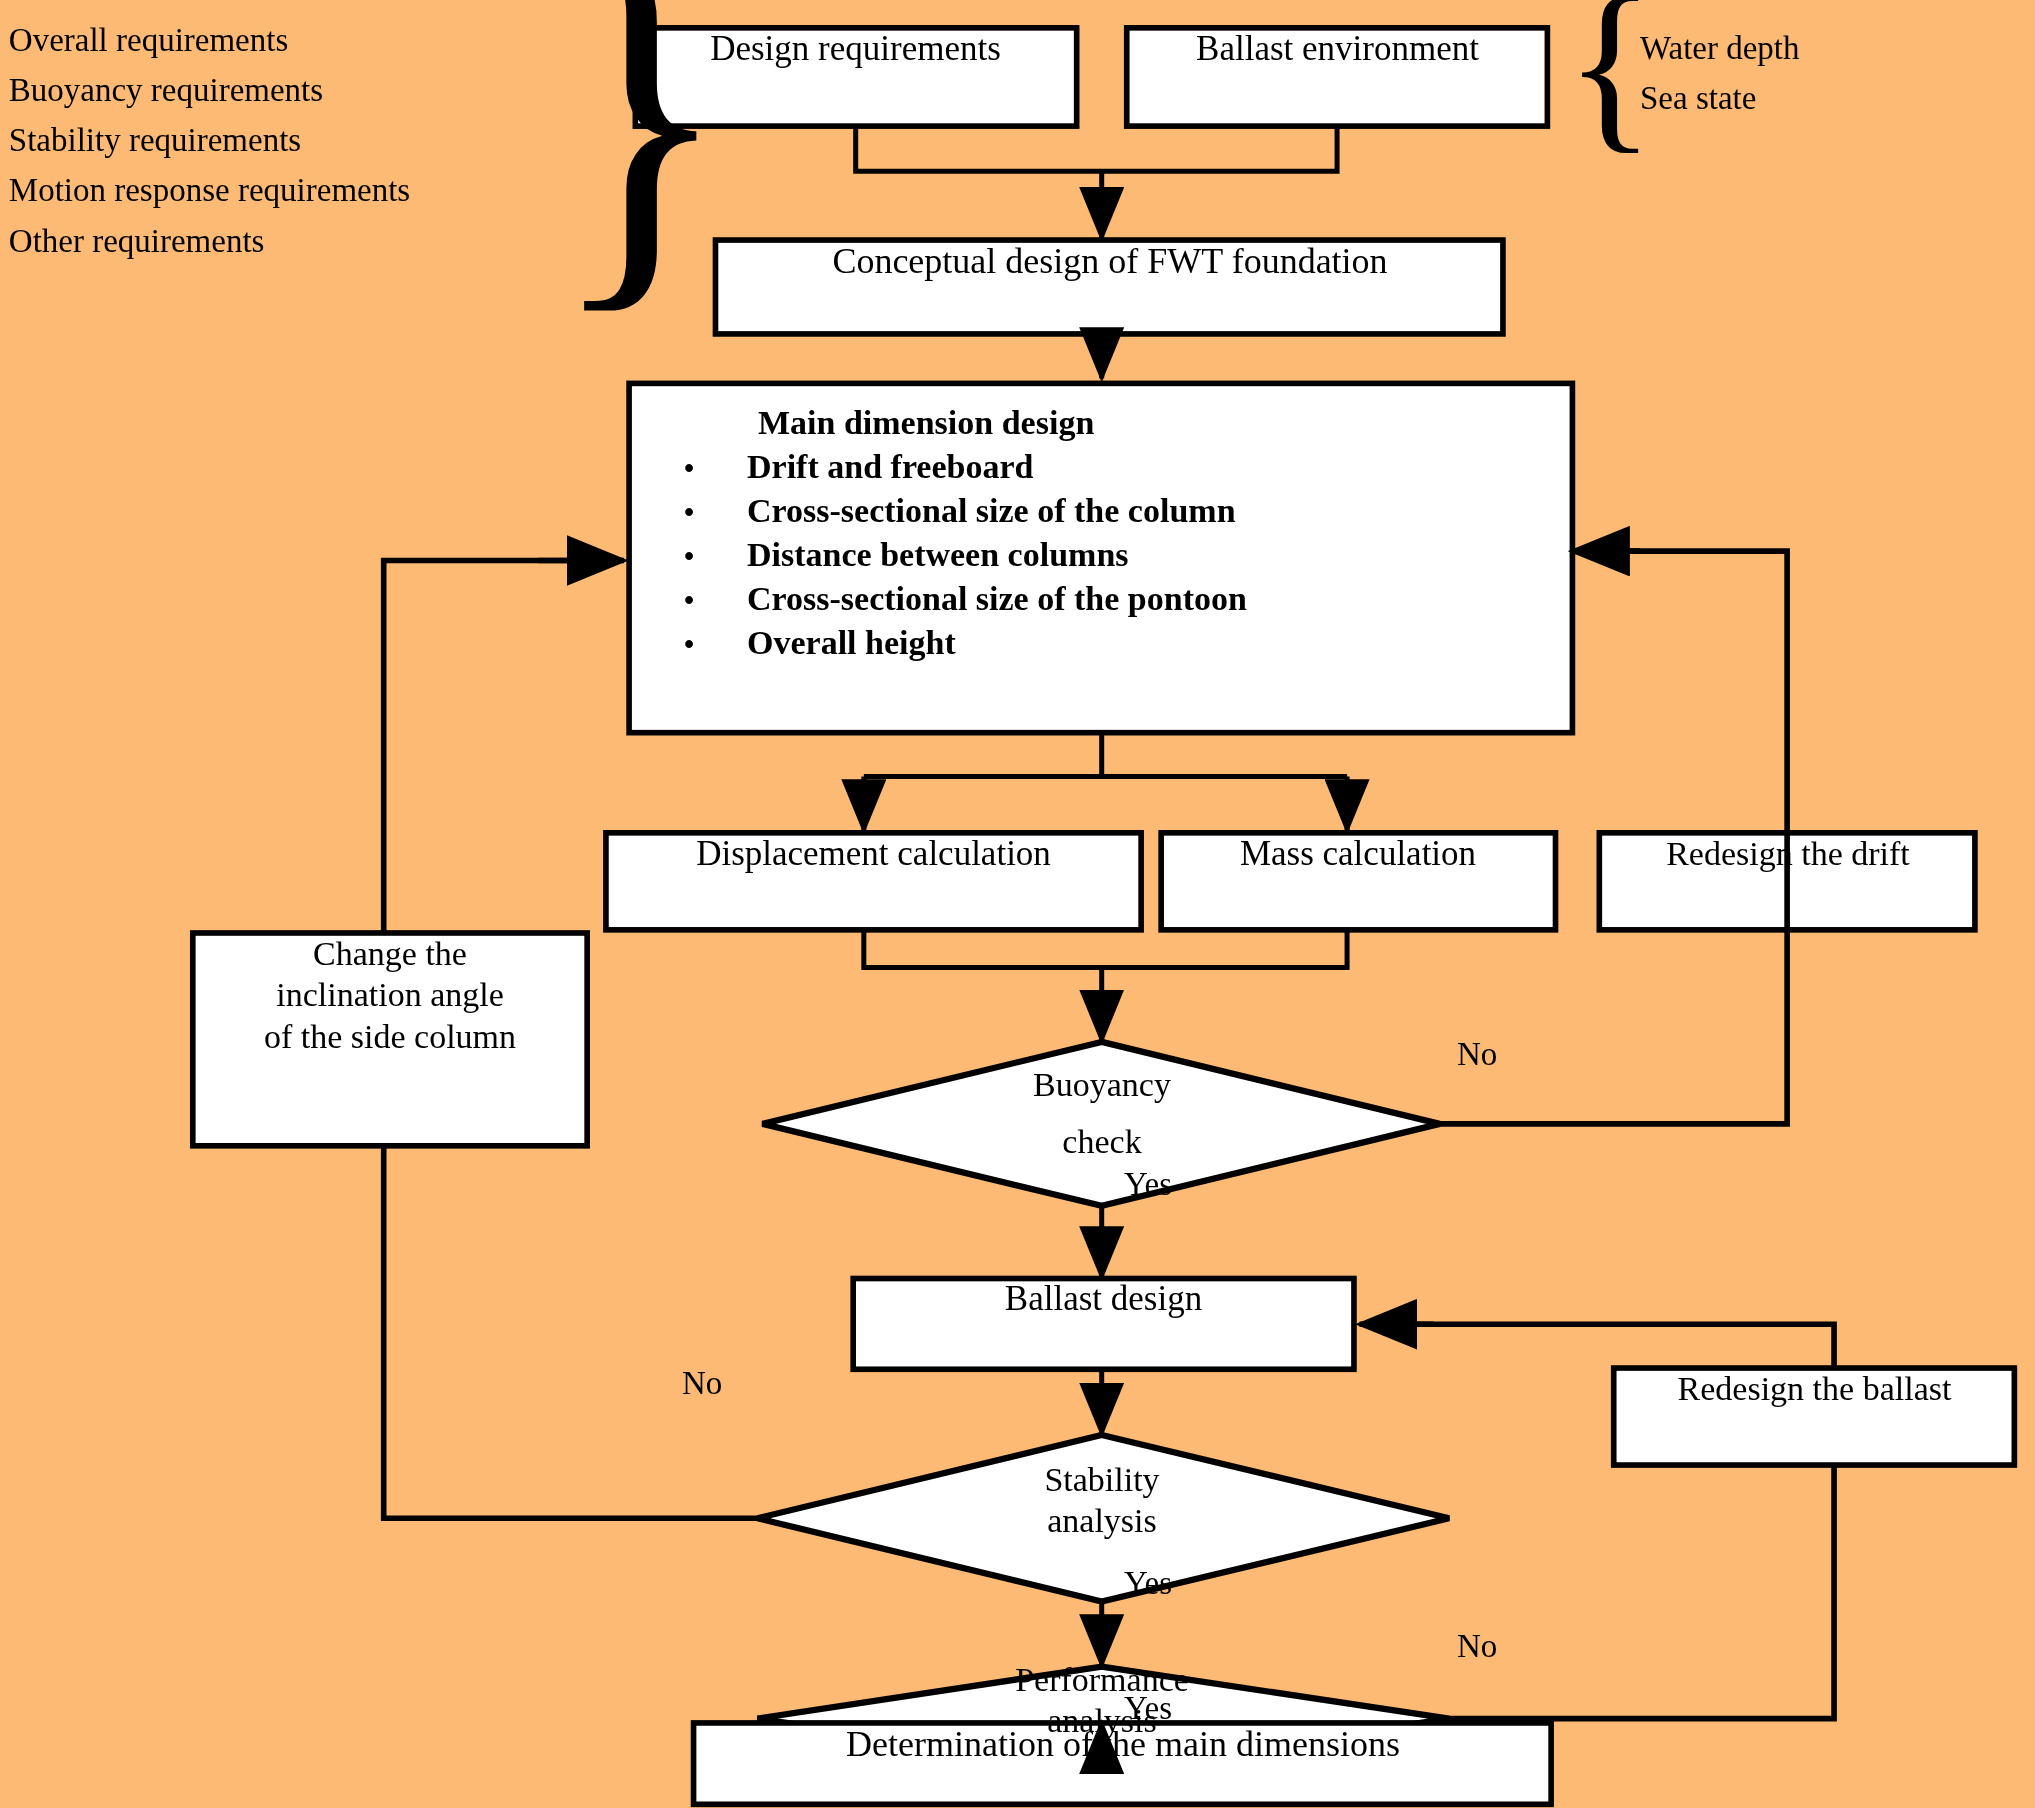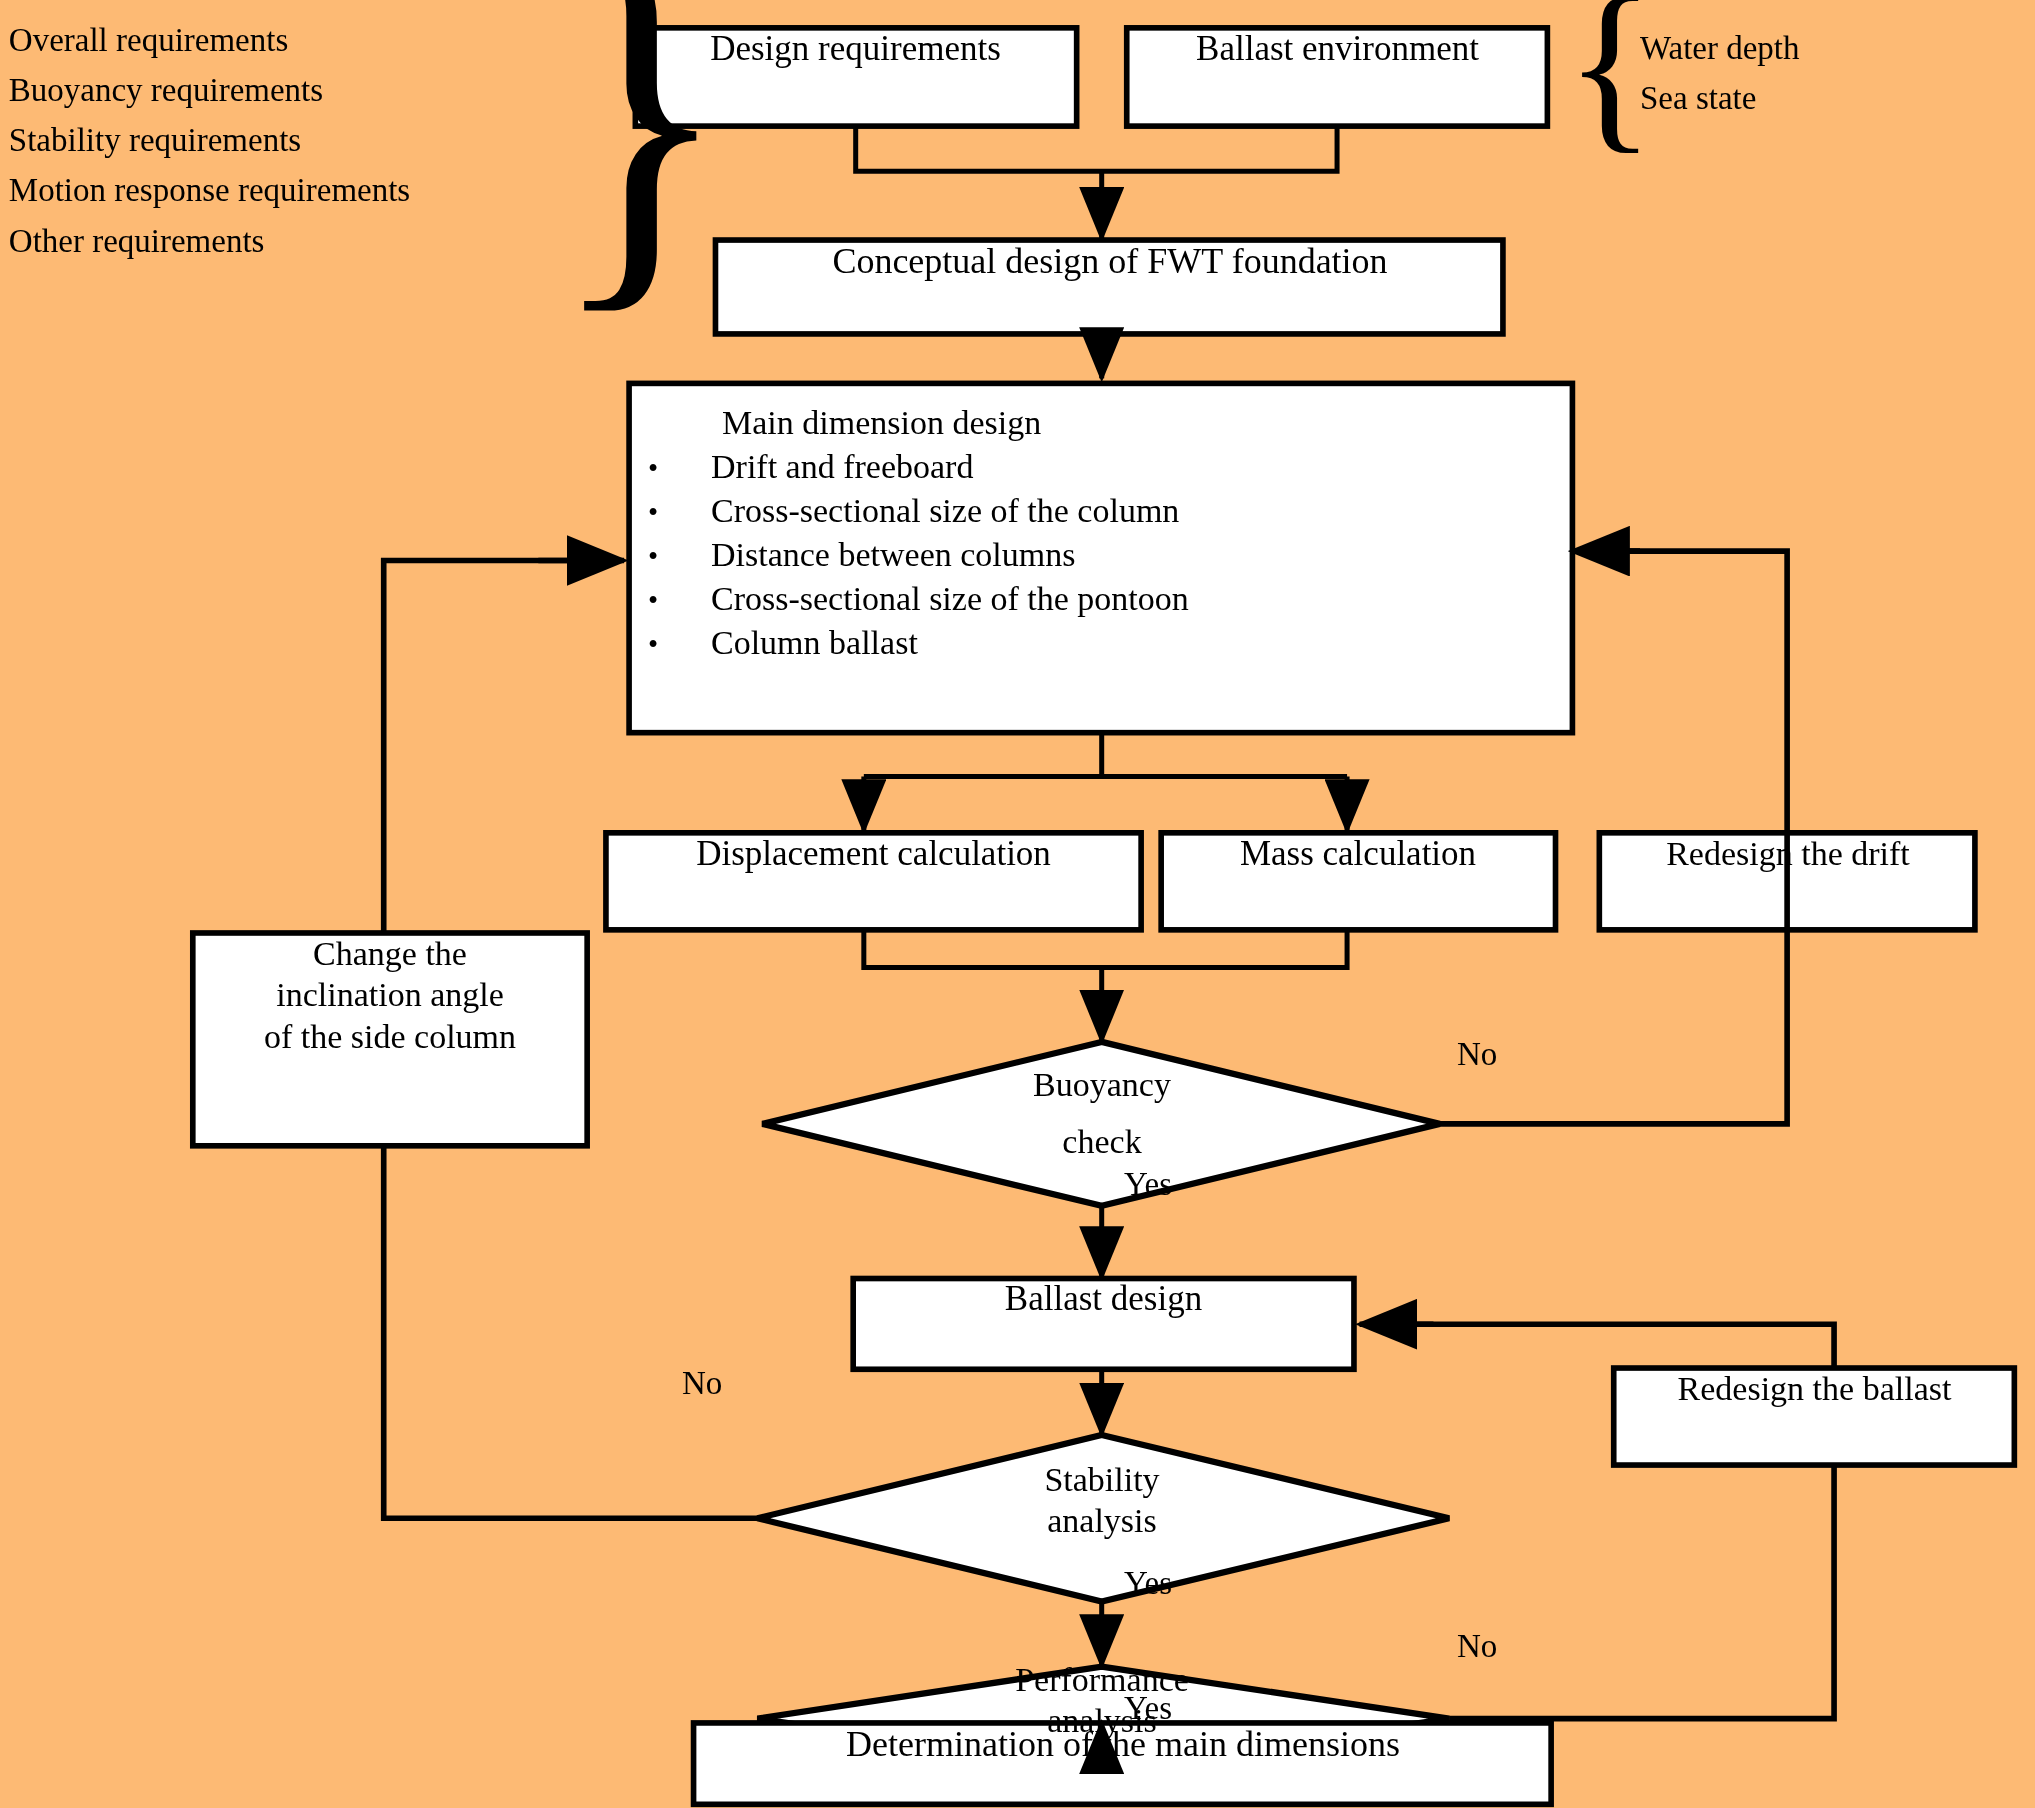--- a/index.html
+++ b/index.html
@@ -185,41 +185,41 @@
   </div>
 
   <div class="node-text" style="left:1127px;top:27.5px;width:421px;height:98px;font-size:35px;">
     <span>Ballast environment</span>
   </div>
 
   <div class="node-text" style="left:716px;top:240px;width:788px;height:94px;font-size:36px;">
     <span>Conceptual design of FWT foundation</span>
   </div>
 
-  <div class="md-block" style="left:648px;top:406px;width:914px;">
+  <div class="md-block" style="left:684px;top:406px;width:914px;font-weight:bold;">
     <div class="md-title">Main dimension design</div>
     <div class="md-row">
       <span class="md-bul">•</span>
       <span>Drift and freeboard</span>
     </div>
     <div class="md-row">
       <span class="md-bul">•</span>
       <span>Cross-sectional size of the column</span>
     </div>
     <div class="md-row">
       <span class="md-bul">•</span>
       <span>Distance between columns</span>
     </div>
     <div class="md-row">
       <span class="md-bul">•</span>
       <span>Cross-sectional size of the pontoon</span>
     </div>
     <div class="md-row">
       <span class="md-bul">•</span>
-      <span>Column ballast</span>
+      <span>Overall height</span>
     </div>
   </div>
 
   <div class="node-text" style="left:606px;top:833px;width:535px;height:97px;font-size:35px;">
     <span>Displacement calculation</span>
   </div>
 
   <div class="node-text" style="left:1161px;top:833px;width:394px;height:97px;font-size:35px;">
     <span>Mass calculation</span>
   </div>

